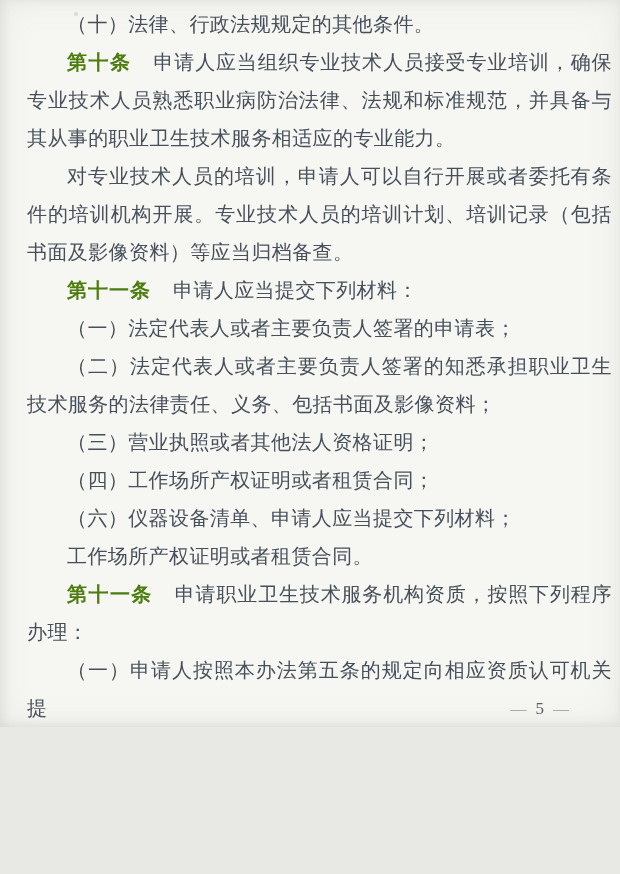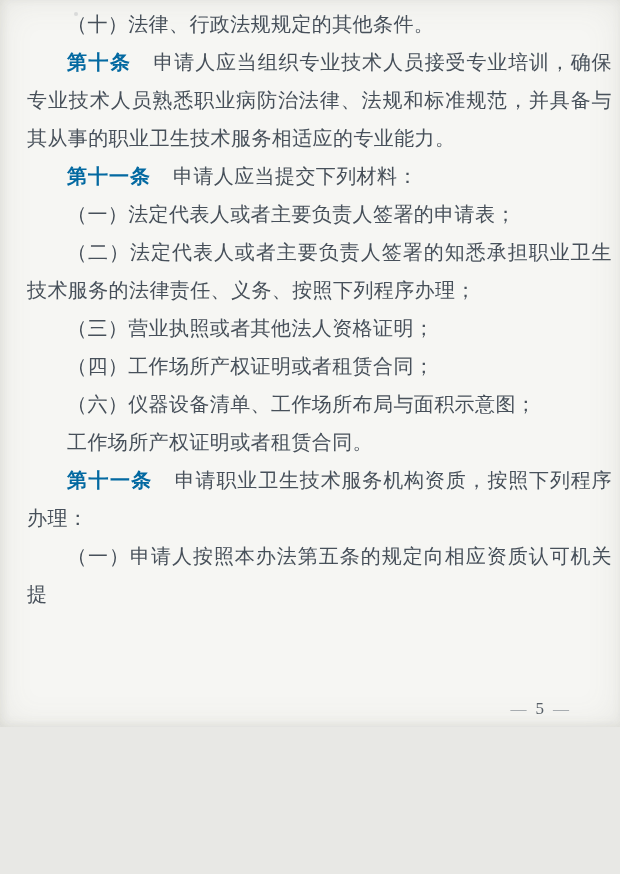--- a/index.html
+++ b/index.html
@@ -37,21 +37,21 @@
     line-height: 38px;
     letter-spacing: 0.4px;
     color: #47505a;
     text-align: justify;
     text-justify: inter-character;
     text-indent: 2em;
     word-break: break-all;
   }
   .article-heading {
     font-weight: 700;
-    color: #0369a1;
+    color: #4d7c0f;
     margin-right: 22px;
     letter-spacing: 1px;
   }
   .footer {
     position: absolute;
     right: 42px;
     bottom: 6px;
     height: 24px;
     line-height: 24px;
     font-size: 17px;
@@ -75,33 +75,34 @@
 </head>
 <body>
 
 <div class="page">
 
   <div class="doc">
     <p class="para"><span>（十）法律、行政法规规定的其他条件。</span></p>
 
     <p class="para"><strong class="article-heading">第十条</strong><span>申请人应当组织专业技术人员接受专业培训，确保专业技术人员熟悉职业病防治法律、法规和标准规范，并具备与其从事的职业卫生技术服务相适应的专业能力。</span></p>
 
+    <p class="para"><span>对专业技术人员的培训，申请人可以自行开展或者委托有条件的培训机构开展。专业技术人员的培训计划、培训记录（包括书面及影像资料）等应当归档备查。</span></p>
 
     <p class="para"><strong class="article-heading">第十一条</strong><span>申请人应当提交下列材料：</span></p>
 
     <p class="para"><span>（一）法定代表人或者主要负责人签署的申请表；</span></p>
 
-    <p class="para"><span>（二）法定代表人或者主要负责人签署的知悉承担职业卫生技术服务的法律责任、义务、按照下列程序办理；</span></p>
+    <p class="para"><span>（二）法定代表人或者主要负责人签署的知悉承担职业卫生技术服务的法律责任、义务、包括书面及影像资料；</span></p>
 
     <p class="para"><span>（三）营业执照或者其他法人资格证明；</span></p>
 
     <p class="para"><span>（四）工作场所产权证明或者租赁合同；</span></p>
 
 
-    <p class="para"><span>（六）仪器设备清单、工作场所布局与面积示意图；</span></p>
+    <p class="para"><span>（六）仪器设备清单、申请人应当提交下列材料；</span></p>
 
 
     <p class="para"><span>工作场所产权证明或者租赁合同。</span></p>
 
     <p class="para"><strong class="article-heading">第十一条</strong><span>申请职业卫生技术服务机构资质，按照下列程序办理：</span></p>
 
     <p class="para"><span>（一）申请人按照本办法第五条的规定向相应资质认可机关提</span></p>
   </div>
 
   <div class="footer"><span class="dash">—</span><span>5</span><span class="dash">—</span></div>

